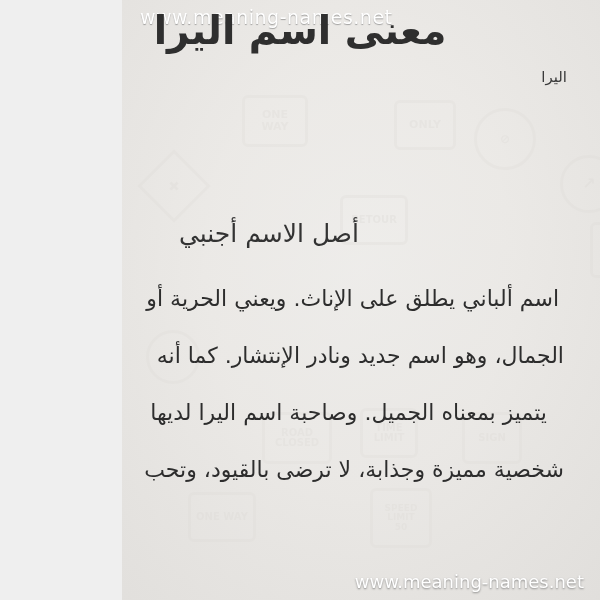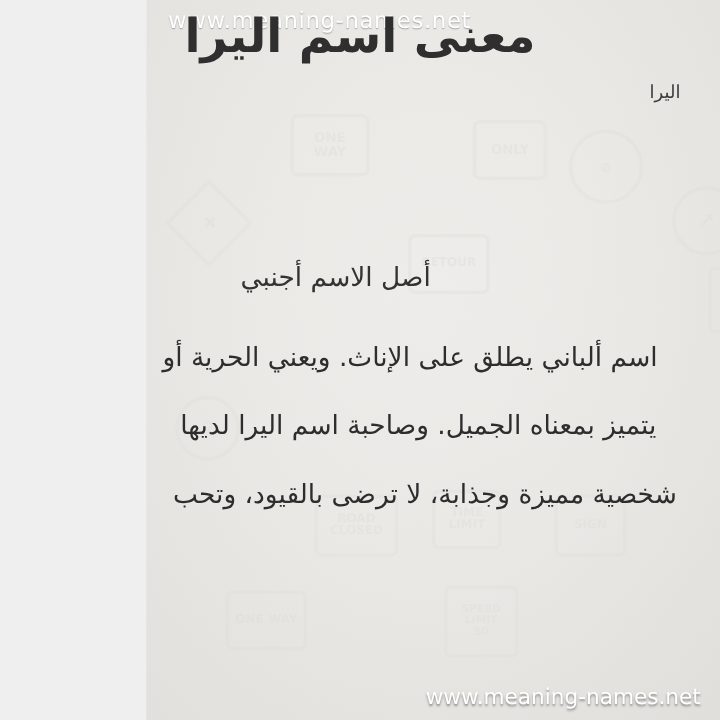--- a/index.html
+++ b/index.html
@@ -110,41 +110,41 @@
     right: 225px;
     font-size: 22px;
     color: #333333;
     direction: rtl;
   }
 
   #origin-label {
     position: absolute;
     top: 219px;
     right: 241px;
-    font-size: 22px;
+    font-size: 25px;
     color: #333333;
     direction: rtl;
   }
 
   #body {
     position: absolute;
     top: 288px;
     right: 36px;
     width: 530px;
     direction: rtl;
     text-align: right;
   }
   #body .line {
     font-size: 22px;
     color: #2d2d2d;
     line-height: 1.0;
     margin-bottom: 35px;
     white-space: nowrap;
   }
-  #body .line.l1 { margin-right: 16px; }
+  #body .line.l1 { margin-right: 5px; }
   #body .line.l2 { margin-right: 0px; }
   #body .line.l3 { margin-right: 17px; }
   #body .line.l4 { margin-right: 0px; }
 </style>
 </head>
 <body>
 
 <div id="card">
 
   <div id="texture">
@@ -169,19 +169,20 @@
 
   <div id="watermark-top">www.meaning-names.net</div>
 
   <div id="content">
     <div id="title">معنى اسم اليرا</div>
     <div id="name-label">اليرا</div>
     <div id="origin-label">أصل الاسم أجنبي</div>
 
     <div id="body">
       <div class="line l1">اسم ألباني يطلق على الإناث. ويعني الحرية أو</div>
+      <div class="line l2">الجمال، وهو اسم جديد ونادر الإنتشار. كما أنه</div>
       <div class="line l3">يتميز بمعناه الجميل. وصاحبة اسم اليرا لديها</div>
       <div class="line l4">شخصية مميزة وجذابة، لا ترضى بالقيود، وتحب</div>
     </div>
   </div>
 
   <div id="watermark-bottom">www.meaning-names.net</div>
 </div>
 
 </body></html>

